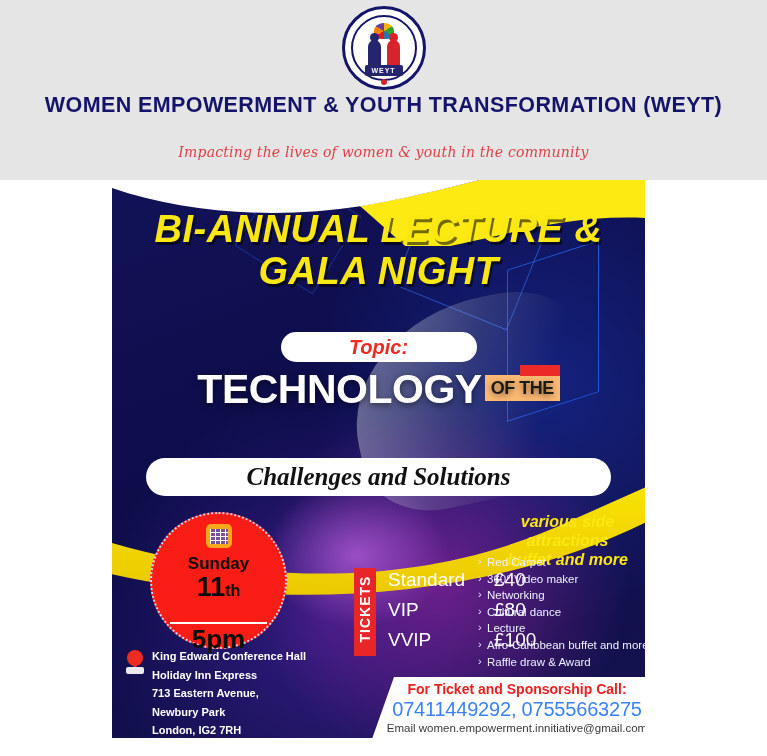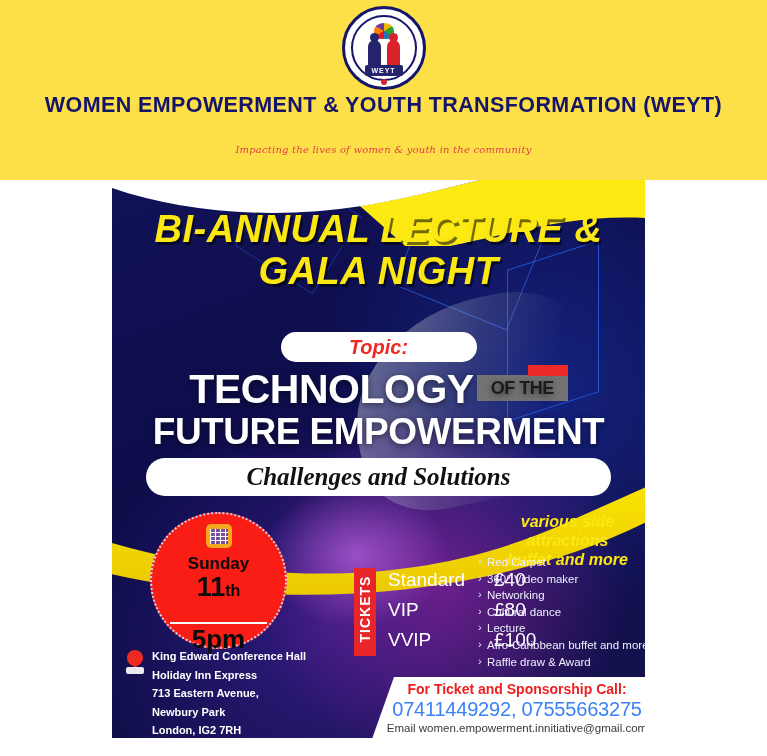--- a/index.html
+++ b/index.html
@@ -3,21 +3,21 @@
 <meta charset="utf-8">
 <style>
   html,body{margin:0;padding:0;background:#ffffff;}
   body{width:767px;height:756px;overflow:hidden;
        font-family:"Liberation Sans",sans-serif;}
 
   #poster{position:relative;width:767px;height:756px;background:#ffffff;}
 
   
   .header{position:absolute;left:0;top:0;width:767px;height:180px;
-          background:#fde047;z-index:6;text-align:center;}
+          background:#e5e5e5;z-index:6;text-align:center;}
 
   .logo-wrap{position:absolute;left:50%;top:6px;margin-left:-42px;
              width:84px;height:84px;}
   .logo-ring{position:absolute;inset:0;border-radius:50%;
              border:3px solid #15146b;background:#fdfdfd;}
   .logo-ring2{position:absolute;inset:9px;border-radius:50%;
               border:2px solid #15146b;background:#ffffff;}
   .logo-figL{position:absolute;left:26px;top:34px;width:13px;height:30px;
              background:#25246e;border-radius:7px 7px 3px 3px;}
   .logo-figR{position:absolute;left:45px;top:34px;width:13px;height:30px;
@@ -37,21 +37,21 @@
              width:38px;height:11px;background:#25246e;border-radius:2px;
              color:#fff;font-size:7px;font-weight:bold;line-height:11px;
              letter-spacing:1px;}
   .logo-dot{position:absolute;left:50%;top:73px;margin-left:-3px;
             width:6px;height:6px;border-radius:50%;background:#d8232a;}
 
   .org-name{position:absolute;left:0;top:93px;width:767px;
             color:#15146b;font-weight:bold;font-size:21.5px;
             line-height:25px;letter-spacing:.4px;}
   .tagline{position:absolute;left:0;top:144px;width:767px;
-           color:#e0404a;font-size:10px;font-style:italic;
+           color:#e0404a;font-size:14px;font-style:italic;
            font-family:"DejaVu Serif",serif;letter-spacing:.2px;}
 
   
   .body-wrap{position:absolute;left:112px;top:150px;width:533px;height:588px;
              overflow:hidden;background:#0e0e52;}
 
   .bg-navy{position:absolute;inset:0;
            background:
              radial-gradient(circle at 62% 74%, rgba(168,40,170,.55) 0%, rgba(168,40,170,0) 34%),
              radial-gradient(circle at 40% 80%, rgba(90,40,190,.45) 0%, rgba(90,40,190,0) 40%),
@@ -91,22 +91,22 @@
           text-shadow:2px 3px 0 rgba(0,0,0,.55);}
 
   .topic-pill{position:absolute;left:50%;top:182px;margin-left:-98px;
               width:196px;height:30px;background:#ffffff;border-radius:16px;
               color:#ee2a24;font-size:20px;font-weight:bold;line-height:30px;
               text-align:center;font-style:italic;}
 
   .tech-line{position:absolute;left:0;top:218px;width:533px;text-align:center;
              color:#ffffff;font-size:41px;font-weight:bold;line-height:42px;
              letter-spacing:-.5px;text-shadow:0 2px 6px rgba(0,0,0,.5);}
-  .ofthe-box{display:inline-block;position:relative;background:#737373;
-             color:#1b1b1b;font-size:18px;line-height:26px;padding:0 14px;
+  .ofthe-box{display:inline-block;position:relative;background:#fdba74;
+             color:#1b1b1b;font-size:18px;line-height:26px;padding:0 6px;
              vertical-align:9px;margin-left:3px;}
   .ofthe-tab{position:absolute;right:0;top:-10px;width:40px;height:11px;
              background:#ec2a27;}
   .fut-line{position:absolute;left:0;top:262px;width:533px;text-align:center;
             color:#ffffff;font-size:37px;font-weight:bold;line-height:40px;
             letter-spacing:-.5px;text-shadow:0 2px 6px rgba(0,0,0,.5);}
 
   .chal-pill{position:absolute;left:34px;top:308px;width:465px;height:38px;
              background:#ffffff;border-radius:19px;text-align:center;
              color:#111111;font-size:25px;font-weight:bold;line-height:38px;
@@ -212,21 +212,20 @@
     <div class="ribbon"></div>
 
     <div class="mtitle">BI-ANNUAL LECTURE &amp; GALA NIGHT</div>
 
     <div class="topic-pill">Topic:</div>
 
     <div class="tech-line">
       <span>TECHNOLOGY</span><span class="ofthe-box"><span class="ofthe-tab"></span><span>OF THE</span></span>
     </div>
 
-    <div class="fut-line">FUTURE EMPOWERMENT</div>
 
     <div class="chal-pill">Challenges and Solutions</div>
 
     <div class="date-circle">
       <div class="cal-icon">
         <div class="cal-inner"></div>
       </div>
       <div class="d-day">Sunday</div>
       <div class="d-num"><span style="font-size:27px">11</span><span>th</span></div>
       <div class="d-rule"></div>

